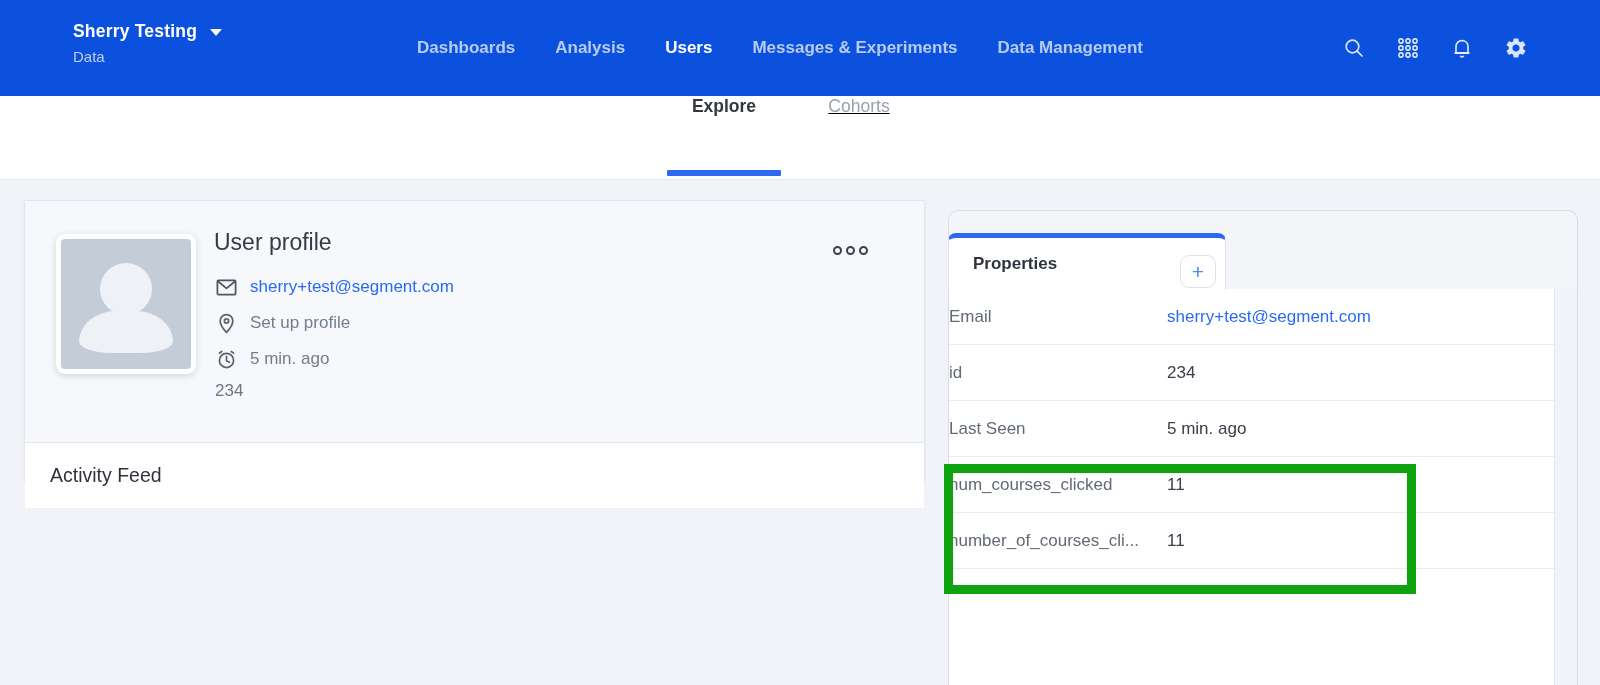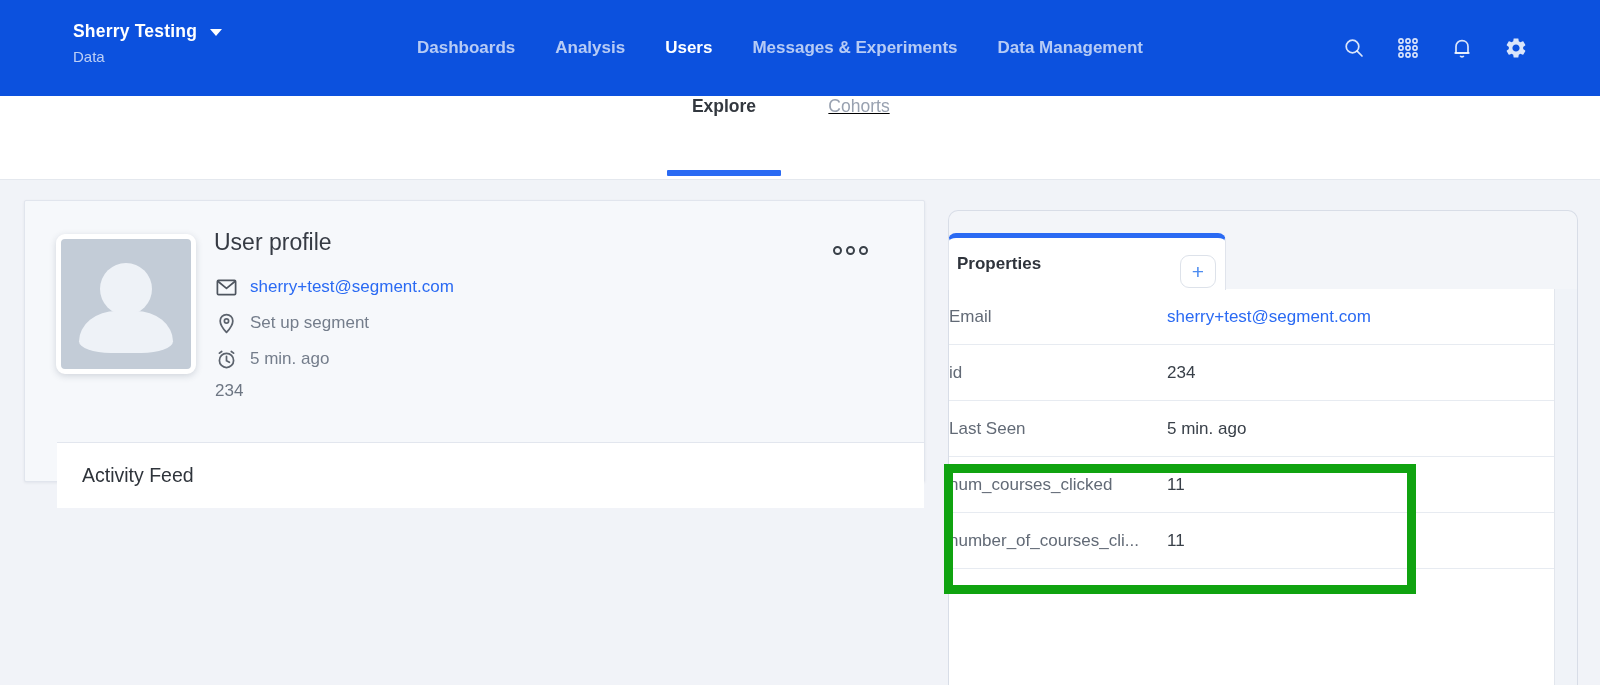--- a/index.html
+++ b/index.html
@@ -56,27 +56,27 @@
   .pc-title{position:absolute;left:189px;top:28px;font-size:23px;color:var(--c-text-dark);}
   .pc-rows{position:absolute;left:190px;top:68px;}
   .pc-row{display:flex;align-items:center;gap:12px;height:36px;}
   .pc-row .row-icon{width:23px;height:23px;display:flex;align-items:center;justify-content:center;}
   .pc-row .row-icon svg{display:block;}
   .pc-email{color:var(--c-link-blue);font-size:17px;cursor:pointer;}
   .pc-gray{color:var(--c-text-gray);font-size:17px;}
   .pc-id{position:absolute;left:190px;top:180px;color:#6d7683;font-size:17px;}
   .pc-menu{position:absolute;left:804px;top:41px;display:flex;gap:4px;cursor:pointer;padding:4px;}
   .pc-menu .dot{width:9px;height:9px;border:2.5px solid #394048;border-radius:50%;}
-  .activity{position:absolute;left:0;right:0;top:241px;height:66px;background:#fff;border-top:1px solid #e2e6ee;display:flex;align-items:center;padding-left:25px;margin-left:32px;}
+  .activity{position:absolute;left:0;right:0;top:241px;height:66px;background:#fff;border-top:1px solid #e2e6ee;display:flex;align-items:center;padding-left:25px;}
   .activity-title{font-size:19.5px;color:#2f343b;}
 
   
   #props-panel{position:absolute;left:948px;top:210px;width:630px;height:475px;background:var(--c-panel-bg);border:1px solid #d8dde7;border-bottom:none;border-radius:10px 10px 0 0;}
   .ptab{position:absolute;display:flex;align-items:center;cursor:pointer;}
-  .ptab-properties{left:-1px;top:22px;width:278px;height:57px;background:#fff;border:1px solid var(--c-border);border-bottom:none;border-top:5px solid var(--c-accent-blue);border-radius:8px 8px 0 0;justify-content:space-between;padding:0 9px 0 8px;z-index:2;}
+  .ptab-properties{left:-1px;top:22px;width:278px;height:57px;background:#fff;border:1px solid var(--c-border);border-bottom:none;border-top:5px solid var(--c-accent-blue);border-radius:8px 8px 0 0;justify-content:space-between;padding:0 9px 0 24px;z-index:2;}
   .ptab-properties .ptab-label{font-size:17px;font-weight:bold;color:#2f343c;}
   .plus-btn{width:36px;height:33px;background:#fff;border:1px solid #dde2ea;border-radius:9px;color:#4d8cf0;font-size:21px;line-height:1;display:flex;align-items:center;justify-content:center;cursor:pointer;margin-top:14px;}
   .ptab-messages{left:288px;top:22px;width:318px;height:56px;background:var(--c-messages-tab-bg);border:1px solid #dde2eb;border-top:4px solid #cbd2de;border-radius:8px 8px 0 0;justify-content:space-between;padding:0 14px 0 24px;}
   .ptab-messages .ptab-label{font-size:17px;font-weight:600;color:#8d96a5;}
   .msg-badge{min-width:30px;height:27px;background:var(--c-badge-bg);border-radius:7px;color:#fbfcfe;font-size:15px;display:flex;align-items:center;justify-content:center;padding:0 7px;}
   .ptable{position:absolute;left:0;top:78px;width:605px;bottom:0;background:#fff;}
   .prow{height:56px;border-bottom:1px solid #e7ebf1;display:flex;align-items:center;}
   .plabel{width:218px;flex:none;color:#626a76;font-size:17px;white-space:nowrap;overflow:hidden;}
   .pvalue{color:#394049;font-size:17px;}
   .pvalue.link{color:var(--c-link-blue);cursor:pointer;}
@@ -171,21 +171,21 @@
         </span>
         <span class="pc-email">sherry+test@segment.com</span>
       </div>
       <div class="pc-row">
         <span class="row-icon">
           <svg width="23" height="23" viewBox="0 0 24 24" fill="none" stroke="#5c636d" stroke-width="1.8" stroke-linejoin="round">
             <path d="M12 21.3s-6.6-7.2-6.6-12A6.6 6.6 0 0 1 12 2.7a6.6 6.6 0 0 1 6.6 6.6c0 4.8-6.6 12-6.6 12z"></path>
             <circle cx="12" cy="9.3" r="2.2"></circle>
           </svg>
         </span>
-        <span class="pc-gray">Set up segment</span>
+        <span class="pc-gray">Set up profile</span>
       </div>
       <div class="pc-row">
         <span class="row-icon">
           <svg width="23" height="23" viewBox="0 0 24 24" fill="none" stroke="#5c636d" stroke-width="1.8" stroke-linecap="round">
             <circle cx="12" cy="13" r="7.4"></circle>
             <path d="M12 8.8v4.4l3 1.7"></path>
             <path d="M4.6 5.4L7 3.6"></path>
             <path d="M19.4 5.4L17 3.6"></path>
           </svg>
         </span>

